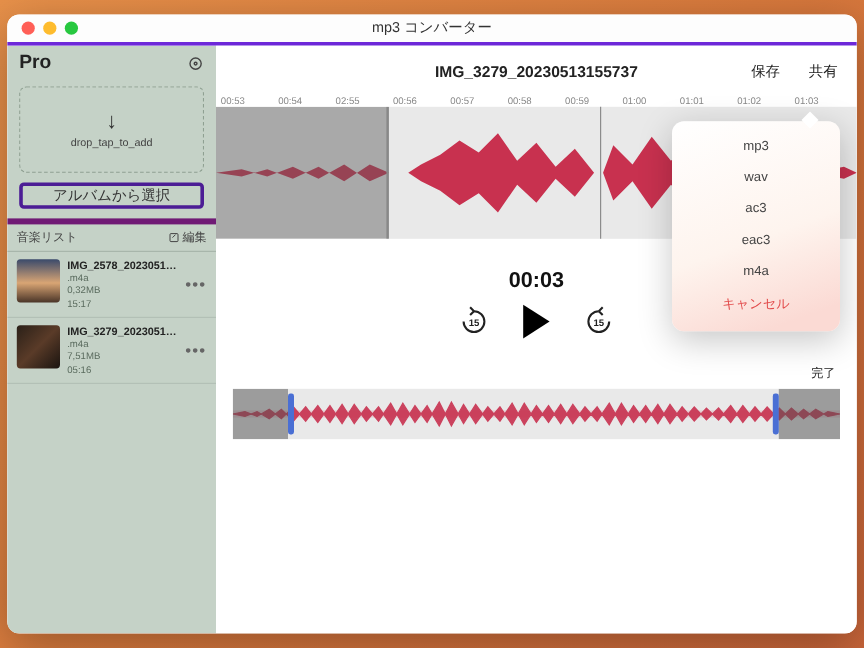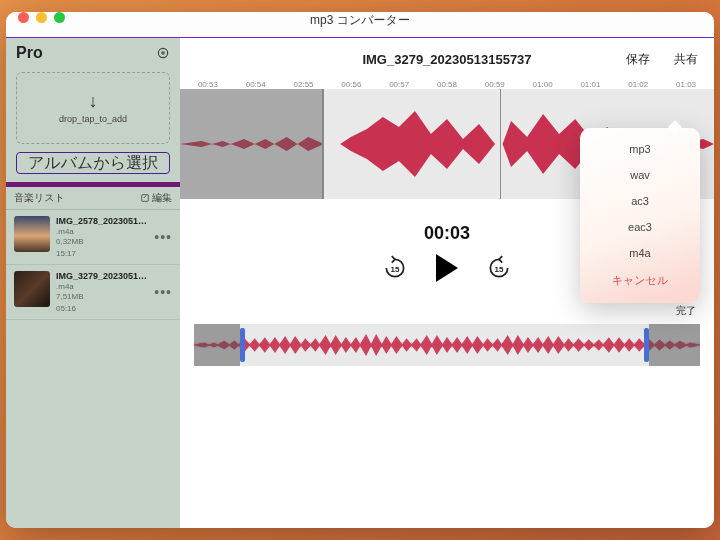--- a/index.html
+++ b/index.html
@@ -1,70 +1,70 @@
 <!DOCTYPE html>
 <html><head>
 <meta charset="utf-8">
 <style>
 *{box-sizing:border-box;margin:0;padding:0;font-family:-apple-system,"Hiragino Sans",sans-serif}
 body{width:720px;height:540px;background:linear-gradient(135deg,#e8914a 0%,#d97a3d 50%,#c9653a 100%);overflow:hidden}
 .window{position:absolute;top:12px;left:6px;right:6px;bottom:12px;background:#fff;border-radius:10px;box-shadow:0 10px 40px rgba(0,0,0,.3);display:flex;flex-direction:column;overflow:hidden}
-.titlebar{height:26px;display:flex;align-items:flex-start;position:relative;background:#fdfdfd;border-bottom:1px solid #6d28d9}
+.titlebar{height:26px;display:flex;align-items:center;position:relative;background:#fdfdfd;border-bottom:3px solid #6d28d9}
 .traffic{display:flex;gap:7px;padding-left:12px}
 .dot{width:11px;height:11px;border-radius:50%}
 .rdot{background:#ff5f57}.ydot{background:#febc2e}.gdot{background:#28c840}
 .title{position:absolute;left:0;right:0;text-align:center;font-size:12px;color:#333;pointer-events:none}
 .body{flex:1;display:flex;overflow:hidden}
 .sidebar{width:174px;background:#c5d2c7;display:flex;flex-direction:column;font-size:11px}
 .pro-row{display:flex;align-items:center;justify-content:space-between;padding:6px 10px 4px}
 .pro{font-weight:700;font-size:16px;color:#222}
 .gear{width:14px;height:14px;color:#444}
 .dropzone{margin:6px 10px 8px;border:1.5px dashed #8fa092;border-radius:6px;height:72px;display:flex;flex-direction:column;align-items:center;justify-content:center;gap:4px;color:#333}
 .drop-arrow{font-size:18px;line-height:1}
 .drop-text{font-size:9px;color:#444}
-.album-btn{margin:0 10px 8px;height:22px;border:1px solid #4c1d95;background:#c5d2c7;border-radius:4px;display:flex;align-items:center;justify-content:center;font-size:16px;color:#333}
+.album-btn{margin:0 10px 8px;height:22px;border:3px solid #4c1d95;background:#c5d2c7;border-radius:4px;display:flex;align-items:center;justify-content:center;font-size:12px;color:#333}
 .list-header{display:flex;align-items:center;justify-content:space-between;padding:4px 8px;border-top:5px solid #701a75;border-bottom:1px solid #a8b6ab;color:#444;font-size:10px}
 .edit-btn{display:flex;align-items:center;gap:2px}
 .edit-ico{width:10px;height:10px}
 .list{overflow:auto}
 .item{display:flex;gap:6px;padding:6px 8px;border-bottom:1px solid #b3c0b6}
 .thumb{width:36px;height:36px;border-radius:3px;flex-shrink:0}
 .thumb1{background:linear-gradient(to bottom,#3a4a6b 0%,#d9a574 55%,#4a3528 100%)}
 .thumb2{background:linear-gradient(135deg,#2a2018,#5a3b28,#1a1410)}
 .item-info{flex:1;min-width:0;display:flex;flex-direction:column;gap:1px}
 .item-name{font-size:9px;font-weight:600;color:#222;white-space:nowrap;overflow:hidden;text-overflow:ellipsis}
 .item-meta{font-size:8px;color:#5a6b5e}
 .item-dur{font-size:8px;color:#5a6b5e;margin-top:2px}
 .more{align-self:center;color:#666;font-size:14px;letter-spacing:1px}
 .main{flex:1;background:#fff;position:relative;display:flex;flex-direction:column}
 .main-header{display:flex;align-items:center;padding:14px 18px 8px;position:relative}
 .file-title{flex:1;text-align:center;font-size:13px;font-weight:700;color:#222}
 .actions{position:absolute;right:16px;display:flex;gap:24px;font-size:12px;color:#222}
 .ruler{height:14px;background:#fff;position:relative;padding:0 4px;display:flex;font-size:8px;color:#888;align-items:flex-end}
-.tick{flex:1;text-align:center}
+.tick{flex:1;}
 .wave-area{background:#e9e9e9;height:110px;position:relative;overflow:hidden}
 .sel-left{position:absolute;left:0;top:0;bottom:0;width:27%;background:rgba(90,90,90,.45);border-right:2px solid #888}
 .wave-svg{width:100%;height:100%;display:block}
 .playhead{position:absolute;left:60%;top:-4px;bottom:-8px;width:1px;background:#8c8c8c}
 .playhead::before,.playhead::after{content:"";position:absolute;left:-3px;width:7px;height:7px;background:#8c8c8c;border-radius:50%}
 .playhead::before{top:-6px}.playhead::after{bottom:-6px}
 .time-disp{text-align:center;font-size:18px;font-weight:700;padding:24px 0 10px;color:#111}
 .controls{display:flex;align-items:center;justify-content:center;gap:28px;padding-bottom:16px}
 .skip{width:26px;height:26px;position:relative;color:#222}
 .skip svg{width:100%;height:100%}
 .skip-num{position:absolute;top:52%;left:50%;transform:translate(-50%,-50%);font-size:8px;font-weight:600}
 .play{width:0;height:0;border-left:22px solid #000;border-top:14px solid transparent;border-bottom:14px solid transparent}
 .done-row{text-align:right;padding:6px 18px 4px;font-size:10px;color:#222}
 .overview{margin:2px 14px 10px;height:42px;background:#e9e9e9;position:relative;overflow:hidden}
 .ov-svg{position:absolute;inset:0;width:100%;height:100%}
 .ov-mask-l{position:absolute;left:0;top:0;bottom:0;width:9%;background:rgba(80,80,80,.5)}
 .ov-mask-r{position:absolute;right:0;top:0;bottom:0;width:10%;background:rgba(80,80,80,.5)}
 .ov-handle{position:absolute;top:4px;bottom:4px;width:5px;background:#4a6fd4;border-radius:2px}
 .ov-h1{left:9%}.ov-h2{right:10%}
-.popup{position:absolute;top:90px;right:14px;width:120px;background:#fff;border-radius:10px;box-shadow:0 8px 28px rgba(0,0,0,.22);padding:8px 0;z-index:50;background:linear-gradient(160deg,#ffffff 0%,#fef4ee 55%,#fbdad4 90%)}
+.popup{position:absolute;top:63px;right:14px;width:140px;background:#fff;border-radius:10px;box-shadow:0 8px 28px rgba(0,0,0,.22);padding:8px 0;z-index:50;background:linear-gradient(160deg,#ffffff 0%,#fef4ee 55%,#fbdad4 90%)}
 .popup-item{padding:7px 0;text-align:center;font-size:11px;color:#444;cursor:pointer}
 .popup-item.cancel{color:#e24a4a}
 .popup::before{content:"";position:absolute;top:-6px;right:20px;width:10px;height:10px;background:#fff;transform:rotate(45deg)}
 </style>
 </head>
 <body>
 
 <div class="window">
   <div class="titlebar">
     <div class="traffic">

